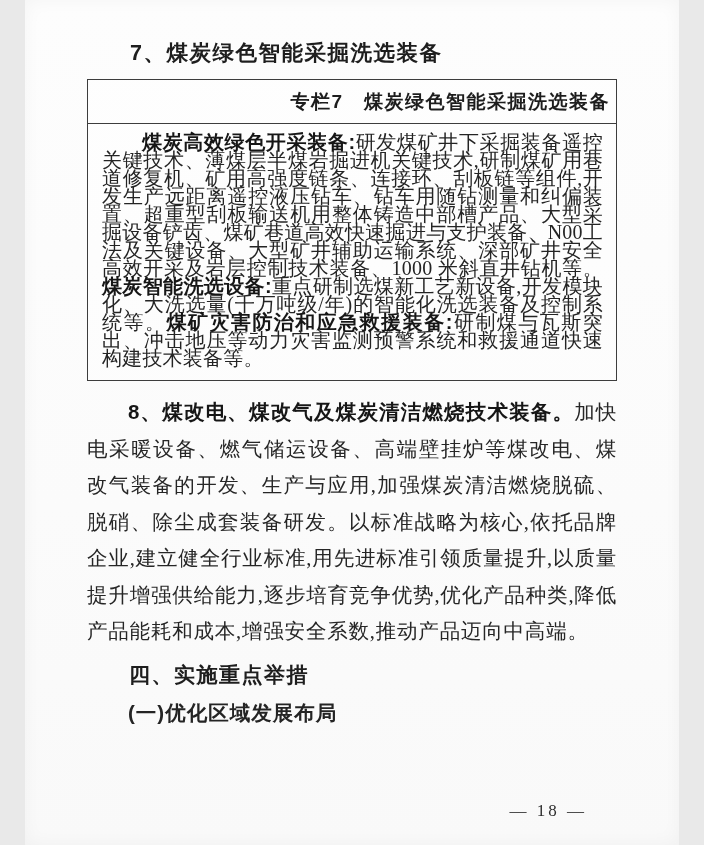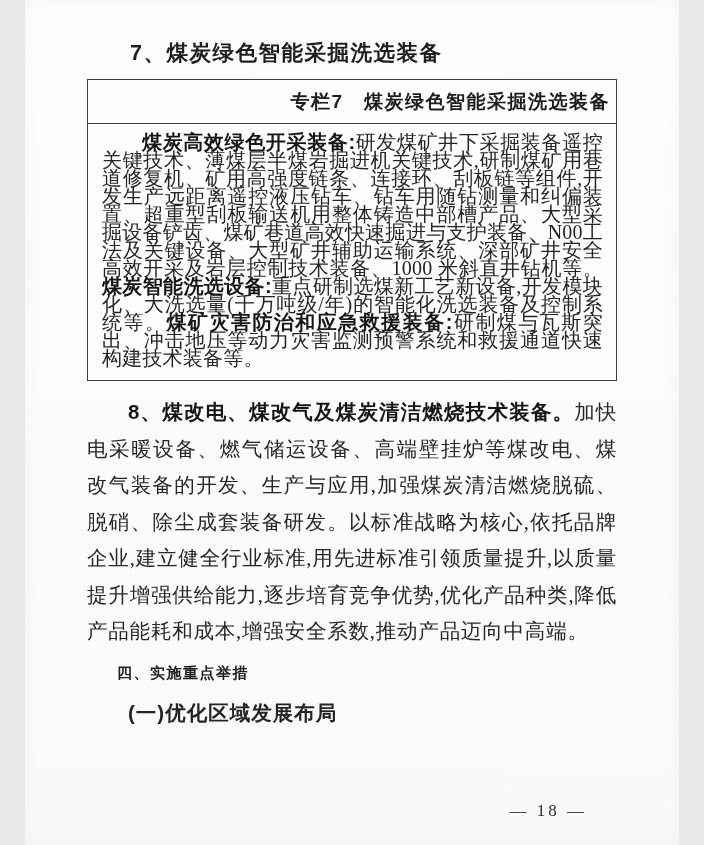--- a/index.html
+++ b/index.html
@@ -62,23 +62,23 @@
     color:#242424;
   }
   .b {
     font-family:"Liberation Sans", sans-serif;
     font-weight:700;
     color:#161616;
   }
   .para8 { margin-top:13px; }
   .para8 .b { font-size:20.5px; letter-spacing:1px;margin-top:18px; }
   .h4 {
-    font-family:Liberation Mono, monospace;
+    font-family:Liberation Sans, sans-serif;
     font-weight:700;
-    font-size:15px;
+    font-size:21px;
     line-height:36px;
     letter-spacing:1.5px;
     color:#1e1e1e;
     text-indent:2em;
     margin:7px 0 0 0;
   }
   .sub1 {
     font-family:"Liberation Sans", sans-serif;
     font-weight:700;
     font-size:20.5px;

